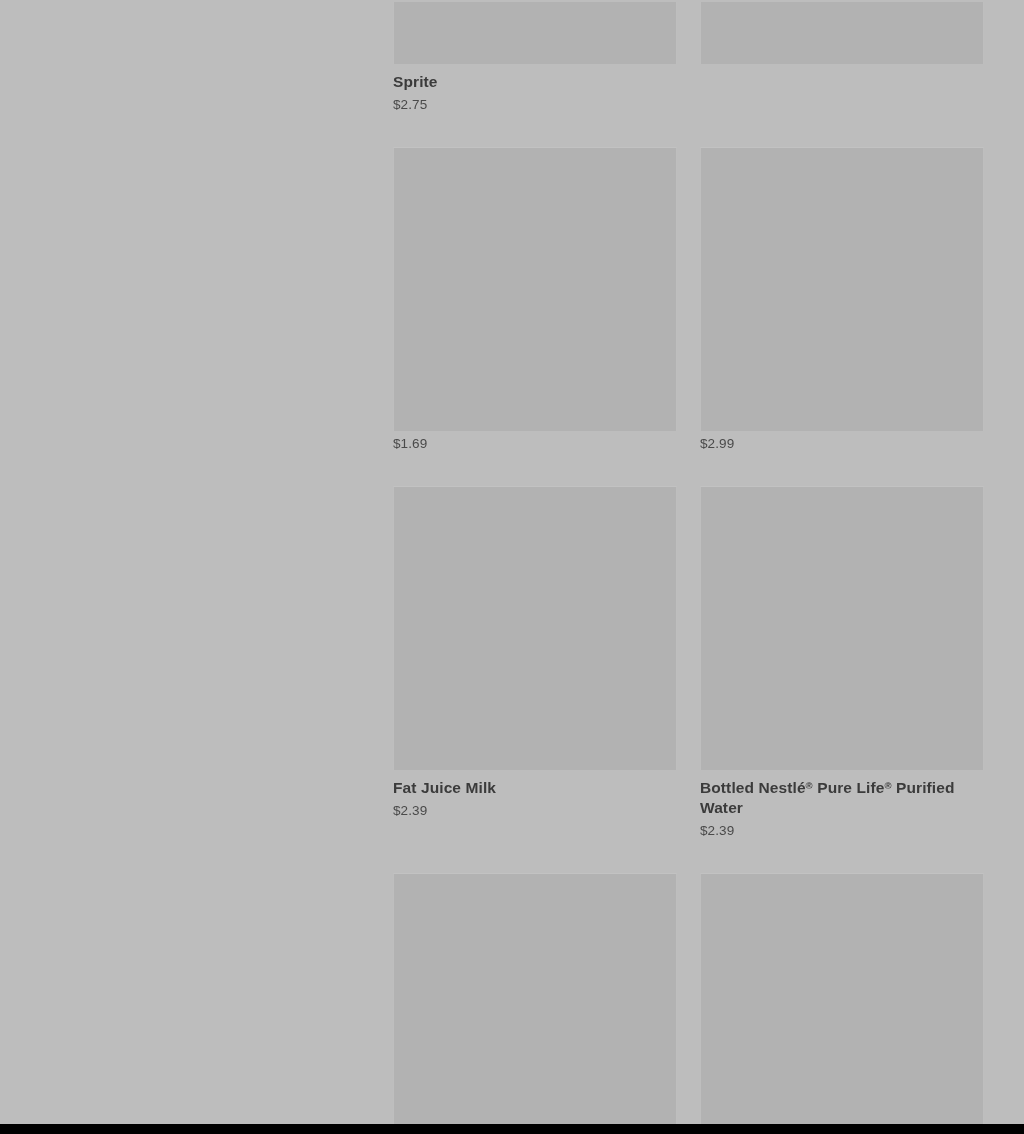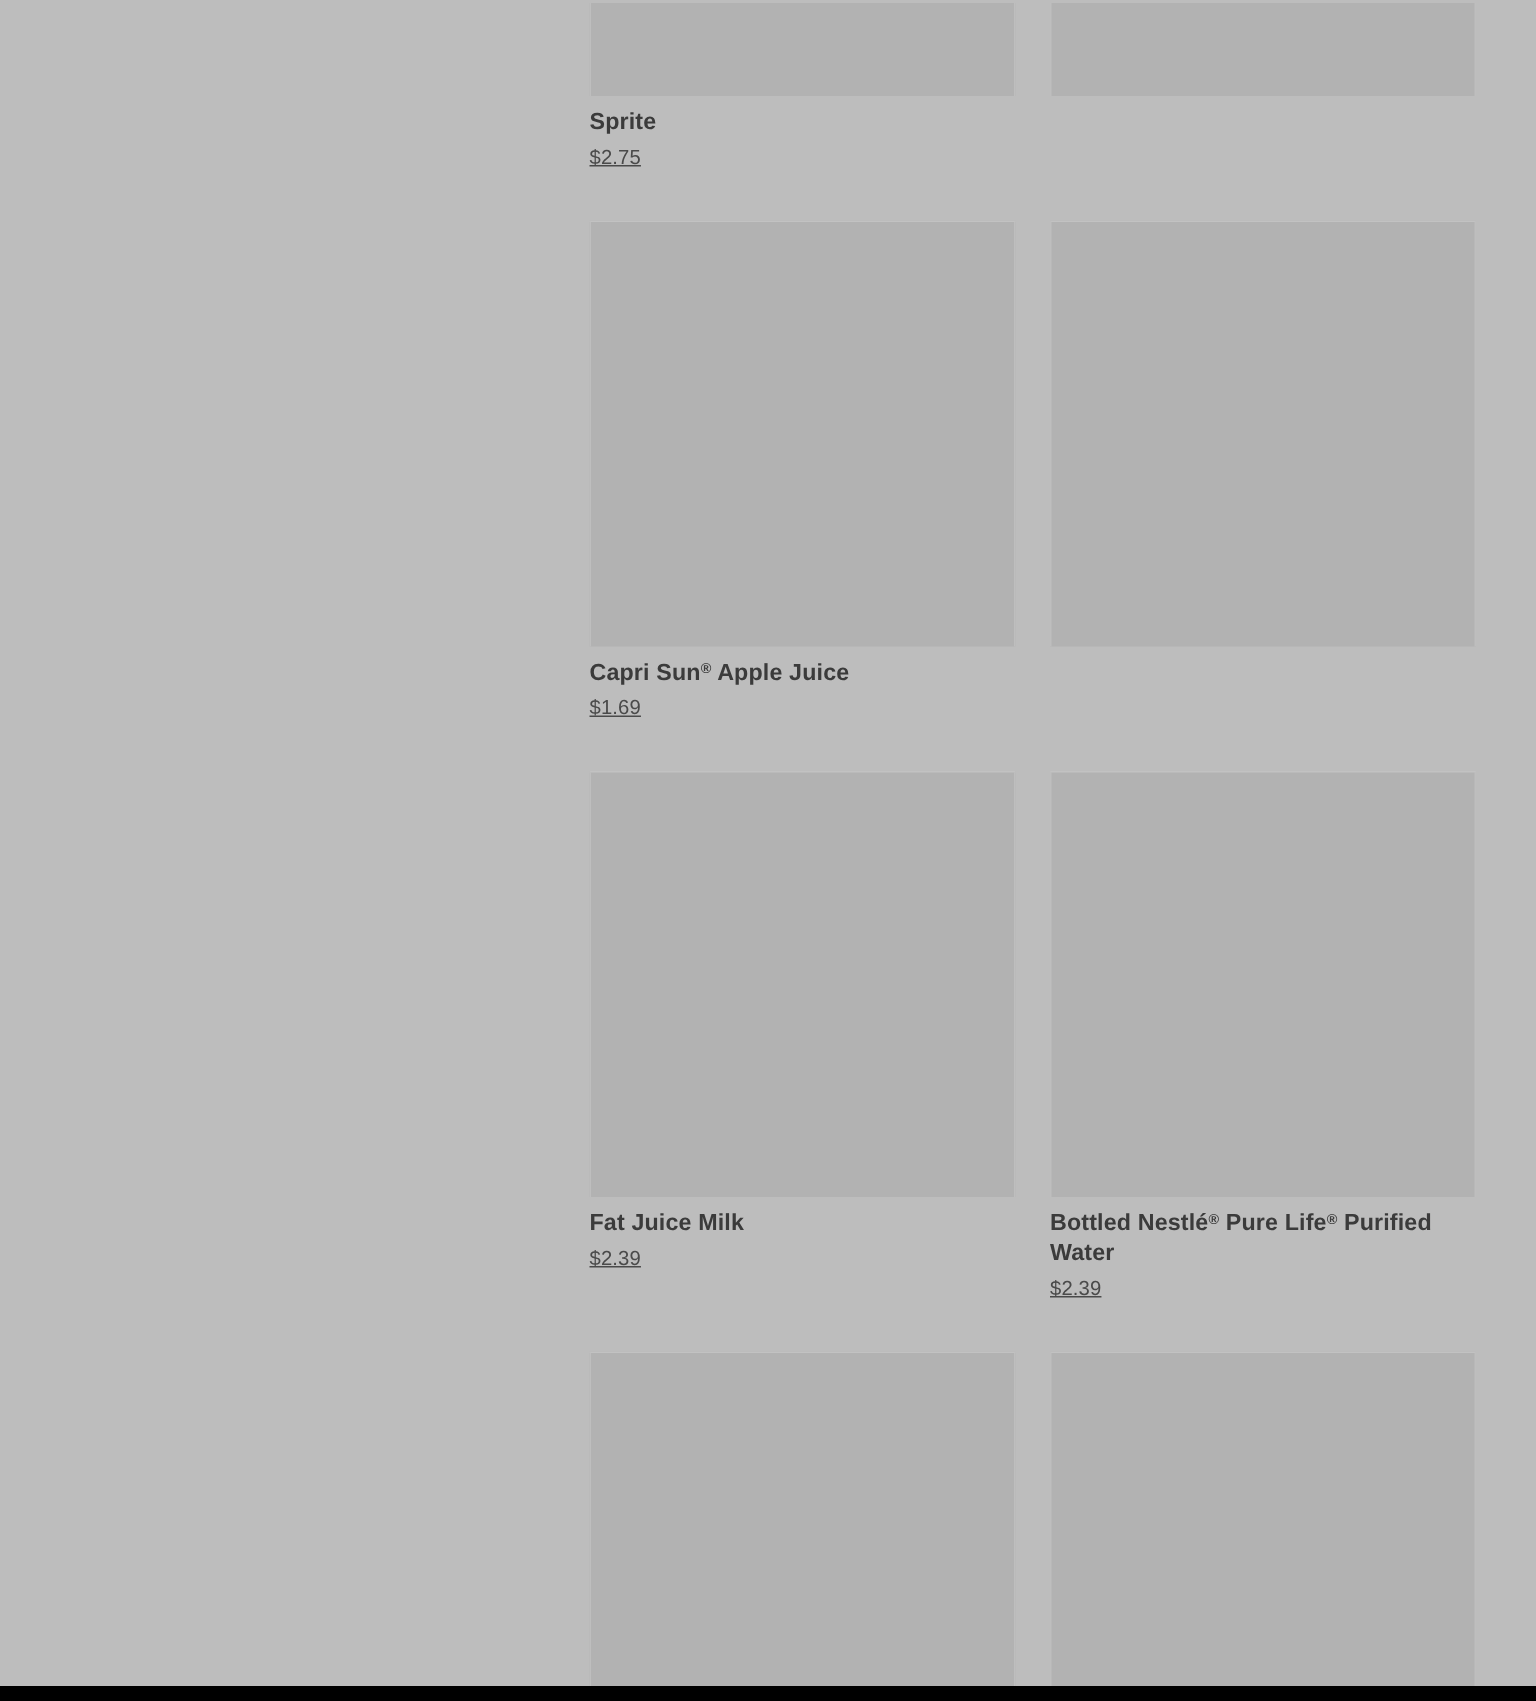--- a/index.html
+++ b/index.html
@@ -64,21 +64,20 @@
     letter-spacing: 0.1px;
   }
 
   .product-price {
     margin: 4px 0 0 0;
     font-size: 13.5px;
     line-height: 17px;
     font-weight: 400;
     color: #4a4a4a;
     letter-spacing: 0.1px;
-    text-decoration: underline;
   }
 
   
   .row-spacer { height: 34px; }
 
   sup.reg {
     font-size: 0.62em;
     vertical-align: 0.42em;
     line-height: 0;
   }
@@ -103,26 +102,26 @@
         <div class="product-title">Sprite</div>
         <div class="product-price">$2.75</div>
         <div class="row-spacer"></div>
       </div>
       <div class="product-card">
         <div class="product-thumb"></div>
         <div class="row-spacer"></div>
       </div>
       <div class="product-card">
         <div class="product-thumb"></div>
-        <div class="product-title">Capri Sun<sup class="reg">®</sup> Apple Juice</div>
         <div class="product-price">$1.69</div>
         <div class="row-spacer"></div>
       </div>
       <div class="product-card">
         <div class="product-thumb"></div>
+        <div class="product-price">$2.99</div>
         <div class="row-spacer"></div>
       </div>
       <div class="product-card">
         <div class="product-thumb"></div>
         <div class="product-title">Fat Juice Milk</div>
         <div class="product-price">$2.39</div>
         <div class="row-spacer"></div>
       </div>
       <div class="product-card">
         <div class="product-thumb"></div>

